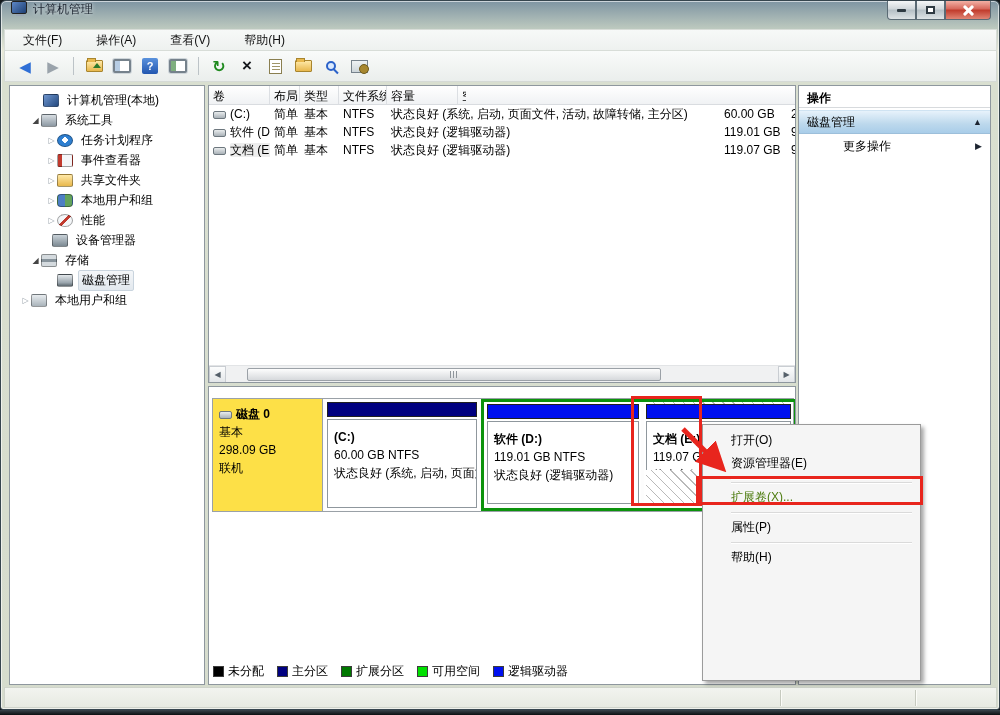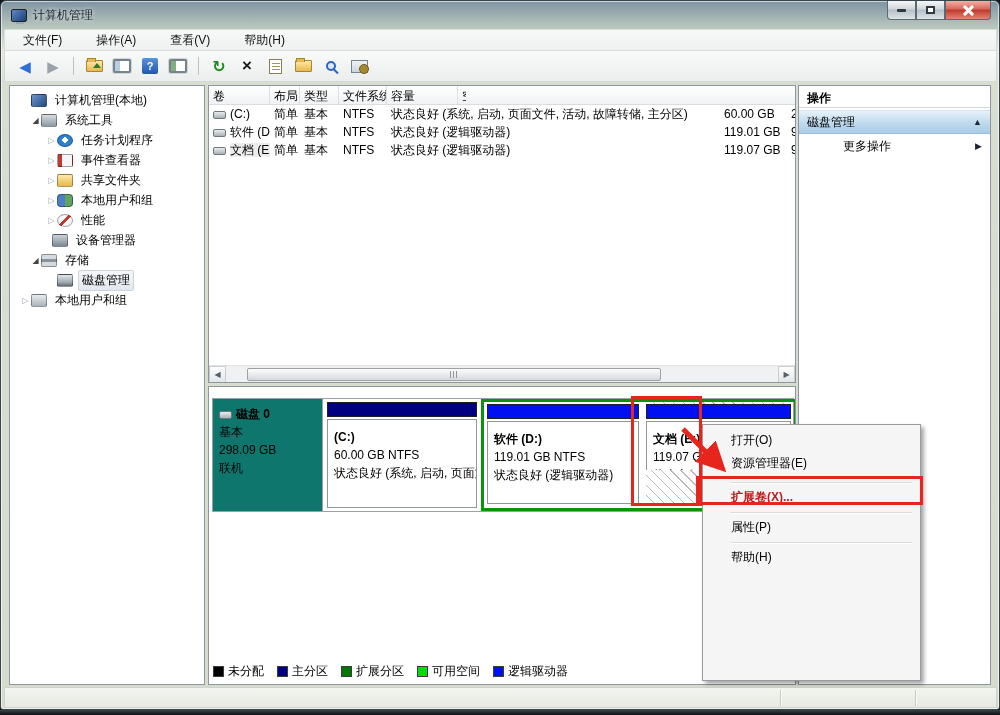--- a/index.html
+++ b/index.html
@@ -5,21 +5,21 @@
   * { margin:0; padding:0; box-sizing:border-box; }
   body { background:#14181b; font-family:"Liberation Sans","DejaVu Sans",sans-serif; }
   .screen { position:relative; width:1000px; height:715px; overflow:hidden; background:#14181b; font-size:12px; color:#000; }
   .abs { position:absolute; }
 
   
   .win { position:absolute; left:0; top:0; width:1000px; height:710px;
          border:1px solid #36454e; border-radius:6px 6px 3px 3px;
          background:linear-gradient(180deg,#7e94a2 0px,#b9c6bd 26px,#e6e8d8 50px,#d9dfd0 80px,#d6dccd 100%);
          box-shadow:inset 0 0 0 1px rgba(255,255,255,.6); }
-  .titlebar { position:absolute; left:0; top:0; width:100%; height:28px; display:flex; align-items:center; }
+  .titlebar { position:absolute; left:0; top:0; width:100%; height:28px; display:flex; align-items:flex-start; }
   .title-icon { width:16px; height:13px; margin:0 6px 0 10px; background:linear-gradient(135deg,#5d87c6,#1d3f73); border:1px solid #222; border-radius:2px; position:relative; }
   .title-icon::after { content:""; position:absolute; left:4px; bottom:-3px; width:8px; height:2px; background:#9aa7b4; }
   .title-text { font-size:12px; color:#1c2430; text-shadow:0 0 4px rgba(255,255,255,.9); }
   .winbtns { position:absolute; right:8px; top:0; display:flex; }
   .wbtn { width:29px; height:19px; border:1px solid #5a6a74; border-top:none; background:linear-gradient(#f5f7f8,#cfd6da 45%,#b4bfc5 50%,#dee4e6); display:grid; place-items:center; }
   .wbtn.min { border-radius:0 0 0 4px; }
   .wbtn.close { width:46px; border-radius:0 0 4px 0; background:linear-gradient(#f3b0a5,#d6665a 45%,#c03a2b 50%,#e08574); }
   .glyph-min { width:9px; height:3px; background:#2e3a42; border-radius:1px; }
   .glyph-restore { width:9px; height:8px; border:2px solid #2e3a42; background:#fff; }
   .glyph-close { position:relative; width:12px; height:10px; }
@@ -77,21 +77,21 @@
   .drive-ic { display:inline-block; width:13px; height:8px; background:linear-gradient(#e9eced,#aab2b8); border:1px solid #6d777e; border-radius:2px; margin-right:4px; vertical-align:-1px; }
   .sel-cell { background:#ededed; border-radius:2px; }
 
   .hscroll { position:absolute; left:0; bottom:0; width:100%; height:17px; background:#f0f1f2; border-top:1px solid #e2e4e6; display:flex; align-items:center; }
   .sbtn { width:17px; height:17px; display:grid; place-items:center; font-size:8px; color:#55606a; background:linear-gradient(#fcfdfd,#e3e6e9); border:1px solid #c9cdd2; }
   .sthumb { position:absolute; left:38px; width:414px; height:13px; top:2px; border:1px solid #9ba1a7; border-radius:2px; background:linear-gradient(#fdfdfd,#d6d9dc); display:grid; place-items:center; }
   .sgrip { width:9px; height:7px; background:repeating-linear-gradient(90deg,#8e959b 0 1px,transparent 1px 3px); }
 
   .graph-pane { left:207px; top:385px; width:588px; height:299px; overflow:hidden; }
   .disk-row { position:absolute; left:3px; top:11px; width:582px; height:114px; border:1px solid #9aa1a7; background:#fdfdfd; }
-  .disk-info { position:absolute; left:0; top:0; width:110px; height:112px; border-right:1px solid #9aa1a7; background:#0f766e; padding:6px 6px; line-height:18px; }
+  .disk-info { position:absolute; left:0; top:0; width:110px; height:112px; border-right:1px solid #9aa1a7; background:#fde047; padding:6px 6px; line-height:18px; }
   .disk-name { font-weight:bold; }
   .part { position:absolute; top:1px; height:110px; background:#fff; }
   .pbar { position:absolute; left:2px; right:2px; top:2px; height:15px; border:1px solid #202020; }
   .pbody { position:absolute; left:2px; right:2px; top:19px; bottom:2px; border:1px solid #8f979d; background:#fff; padding:8px 6px 0 6px; line-height:18px; overflow:hidden; white-space:nowrap; }
   .ptitle { font-weight:bold; }
   .ext-frame { position:absolute; top:0px; height:112px; border:3px solid #0c930c; }
   .hatch { background:repeating-linear-gradient(45deg,#ffffff 0 6px,#b9b9b9 6px 7px); }
   .e-hatch-bot { position:absolute; left:2px; right:2px; bottom:2px; height:34px; }
   .e-hatch-top { position:absolute; left:2px; right:2px; top:0; height:2px; }
 
@@ -106,21 +106,21 @@
   .act-arrow { font-size:9px; color:#1c2430; }
   .act-more { height:24px; display:flex; align-items:center; padding:0 8px 0 44px; }
   .act-more .lbl { flex:1; }
 
   .statusbar { position:absolute; left:3px; top:686px; width:993px; height:21px; background:linear-gradient(#f2f4ef,#e7eae2); border:1px solid #cfd4cb; }
   .grip-line { position:absolute; top:2px; width:1px; height:16px; background:#c6cabf; box-shadow:1px 0 0 #fbfcf8; }
 
   
   .ctx { position:absolute; left:702px; top:424px; width:219px; height:257px; background:#f5f5f5; border:1px solid #9b9b9b; box-shadow:3px 3px 4px rgba(0,0,0,.35); z-index:50; padding:4px 2px; }
   .ctx-item { height:23px; line-height:23px; padding-left:26px; white-space:nowrap; }
-  .ctx-item.disabled { color:#b91c1c;font-weight:bold; }
+  .ctx-item.disabled { color:#4d7c0f; }
   .ctx-sep { height:1px; background:#dadada; margin:3px 6px 3px 26px; box-shadow:0 1px 0 #fff; }
 
   
   .anno { z-index:60; pointer-events:none; }
   .anno-rect { position:absolute; border:3px solid #e8251d; background:transparent; }
   #anno-e { left:631px; top:396px; width:71px; height:110px; }
   #anno-menu { left:696px; top:476px; width:227px; height:29px; }
   .bottom-strip { position:absolute; left:0; top:710px; width:1000px; height:5px; background:linear-gradient(#3a444b,#0c0f11); }
 </style>
 </head>
@@ -187,21 +187,21 @@
         </div>
       <div class="tbtn">
           <div class="mag"></div>
         </div>
       <div class="tbtn">
           <div class="gearwin"></div>
         </div>
     </div>
 
     <div class="pane tree-pane">
-      <div class="tree-row" style="padding-left:10px">
+      <div class="tree-row" style="padding-left:22px">
         <span class="twisty"></span>
         <span class="ticon i-computer"></span>
         <span class="tlabel">计算机管理(本地)</span>
       </div>
       <div class="tree-row" style="padding-left:20px">
         <span class="twisty">◢</span>
         <span class="ticon i-tools"></span>
         <span class="tlabel">系统工具</span>
       </div>
       <div class="tree-row" style="padding-left:36px">

